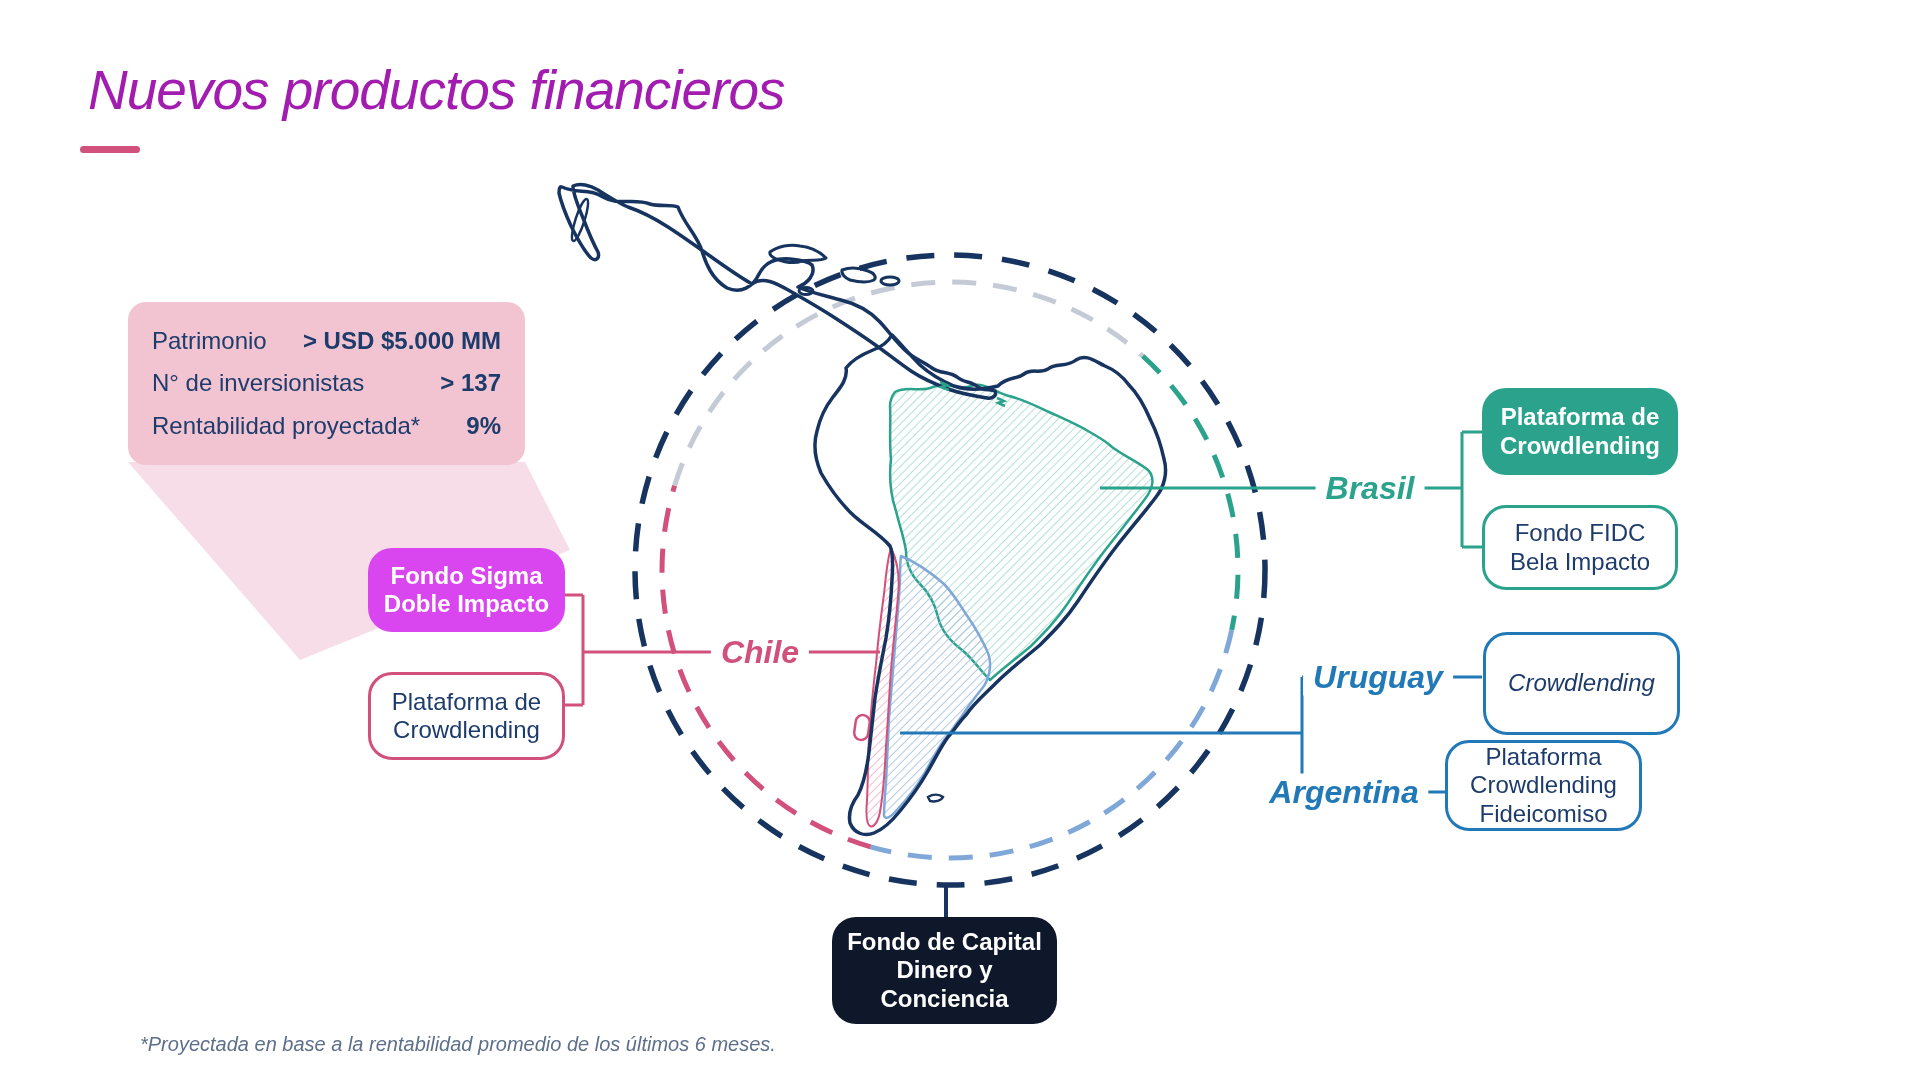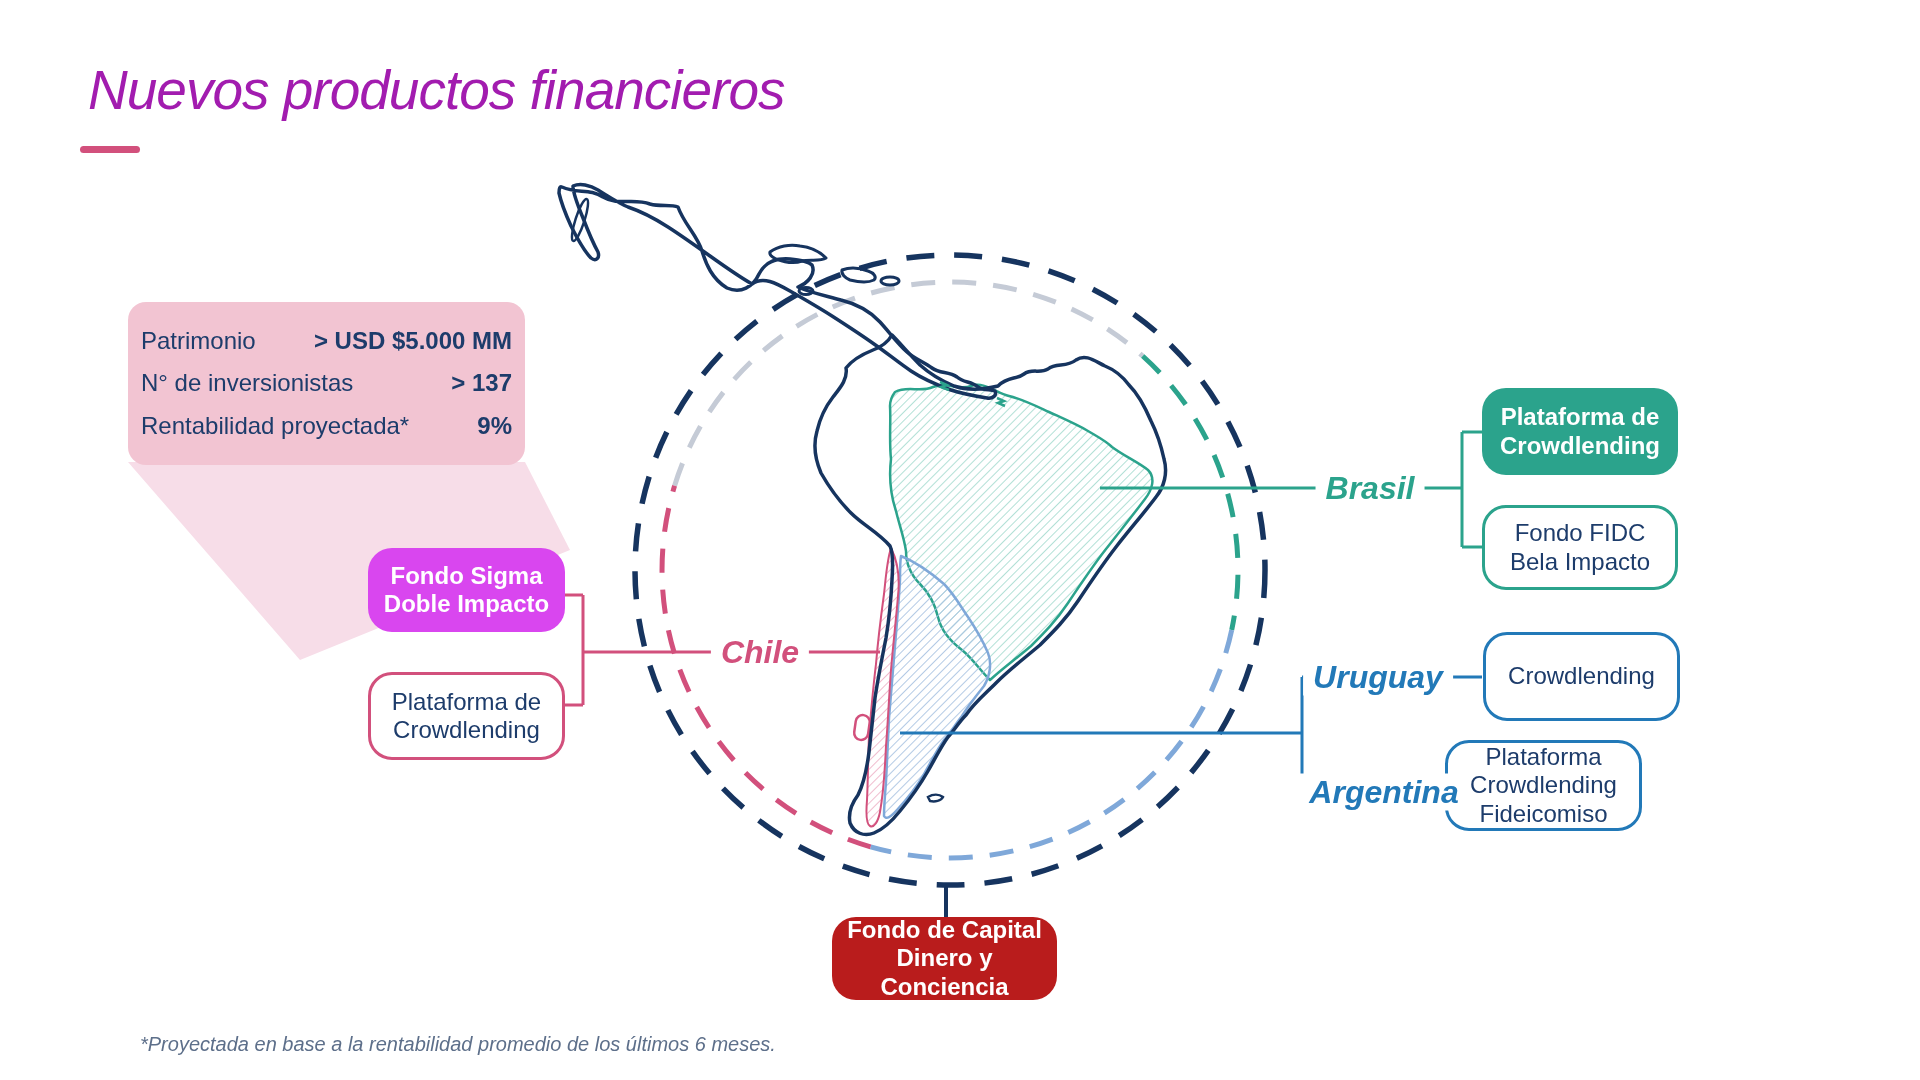--- a/index.html
+++ b/index.html
@@ -6,21 +6,21 @@
   .canvas{position:relative;width:1920px;height:1080px;background:#fff;overflow:hidden;
           font-family:"Liberation Sans", sans-serif;}
   .map-layer{position:absolute;left:0;top:0;width:1920px;height:1080px;z-index:1;}
 
   .page-title{position:absolute;left:88px;top:58px;margin:0;z-index:3;
               font-size:55px;font-weight:400;font-style:italic;color:#a21caf;letter-spacing:-1px;}
   .title-underline{position:absolute;left:80px;top:146px;width:60px;height:7px;border-radius:4px;
                    background:#d2507c;z-index:3;}
 
   .stats-box{position:absolute;left:128px;top:302px;width:397px;height:163px;box-sizing:border-box;
-             background:#f2c4d2;border-radius:18px;padding:18px 13px;z-index:3;
+             background:#f2c4d2;border-radius:18px;padding:18px 24px;z-index:3;
              display:flex;flex-direction:column;justify-content:space-around;}
   .stats-row{display:flex;justify-content:space-between;align-items:baseline;
              font-size:24px;color:#1d3c6b;}
   .stats-row .val{font-weight:700;}
 
   .pbox{position:absolute;z-index:3;border-radius:24px;box-sizing:border-box;
         display:flex;align-items:center;justify-content:center;text-align:center;
         font-size:24px;line-height:1.18;padding:16px 10px;}
   .pbox.filled{color:#fff;font-weight:700;}
   .pbox.outline{background:#fff;border:3px solid;color:#1d3c6b;font-weight:400;}
@@ -171,25 +171,25 @@
       <span class="val">9%</span>
     </div>
   </div>
 
   <div class="pbox filled" style="left:368px;top:548px;width:197px;height:84px;background:#d946ef;">Fondo Sigma Doble Impacto</div>
   <div class="pbox outline" style="left:368px;top:672px;width:197px;height:88px;border-color:#d2507c;">Plataforma de Crowdlending</div>
 
   <div class="pbox filled" style="left:1482px;top:388px;width:196px;height:87px;background:#2ba38c;">Plataforma de Crowdlending</div>
   <div class="pbox outline" style="left:1482px;top:505px;width:196px;height:85px;border-color:#2ba38c;">Fondo FIDC Bela Impacto</div>
 
-  <div class="pbox outline" style="left:1483px;top:632px;width:197px;height:89px;border-color:#2279b8;">Crowdlending</div>
+  <div class="pbox outline" style="left:1483px;top:632px;width:197px;height:103px;border-color:#2279b8;font-style:italic;">Crowdlending</div>
   <div class="pbox outline" style="left:1413px;top:740px;width:197px;height:91px;border-color:#2279b8;margin-left:32px;">Plataforma Crowdlending Fideicomiso</div>
 
-  <div class="pbox filled" style="left:832px;top:917px;width:225px;height:83px;background:#b91c1c;">Fondo de Capital Dinero y Conciencia</div>
+  <div class="pbox filled" style="left:832px;top:917px;width:225px;height:107px;background:#0f172a;">Fondo de Capital Dinero y Conciencia</div>
 
   <div class="country-label" style="left:760px;top:652px;color:#d2507c;">Chile</div>
   <div class="country-label" style="left:1370px;top:488px;color:#2ba38c;">Brasil</div>
   <div class="country-label" style="left:1378px;top:677px;color:#2279b8;">Uruguay</div>
-  <div class="country-label" style="left:1384px;top:792px;color:#2279b8;">Argentina</div>
+  <div class="country-label" style="left:1344px;top:792px;color:#2279b8;">Argentina</div>
 
   <div class="footnote">*Proyectada en base a la rentabilidad promedio de los últimos 6 meses.</div>
 
 </div>
 
 </body></html>

